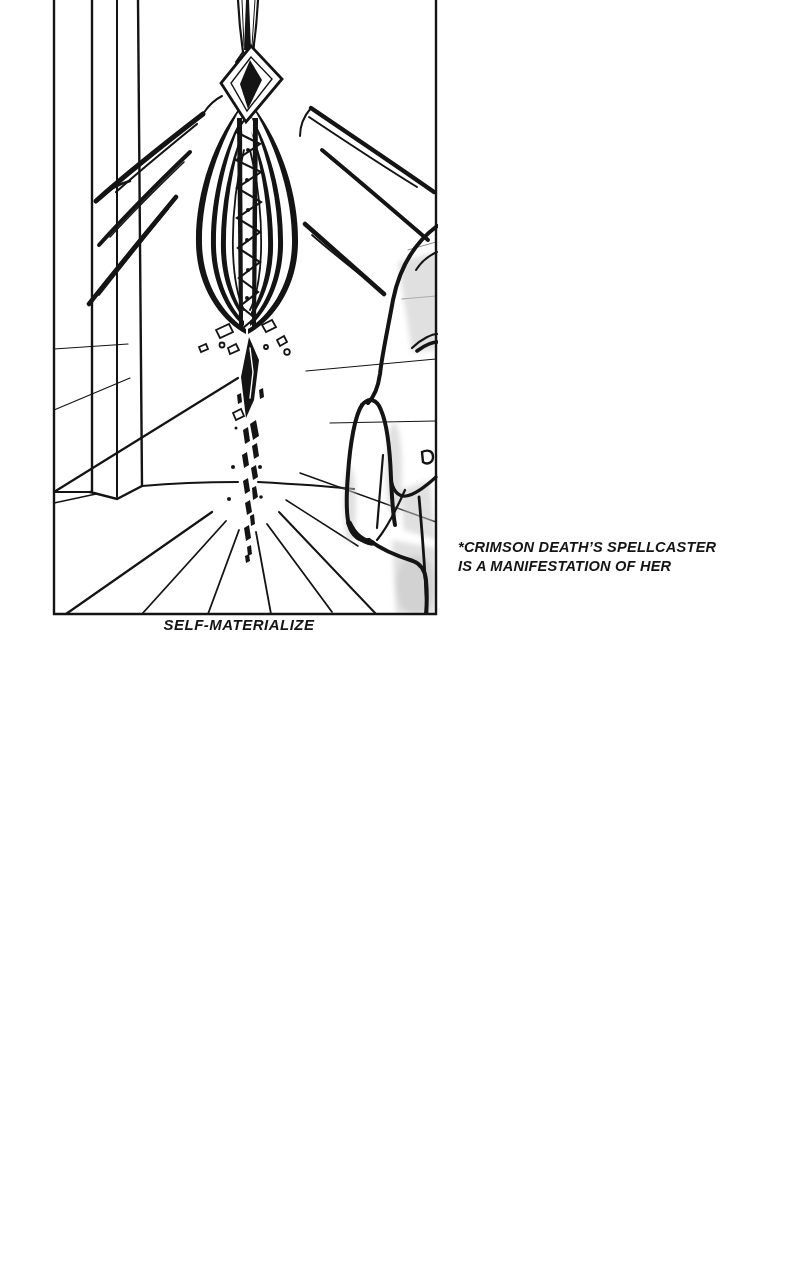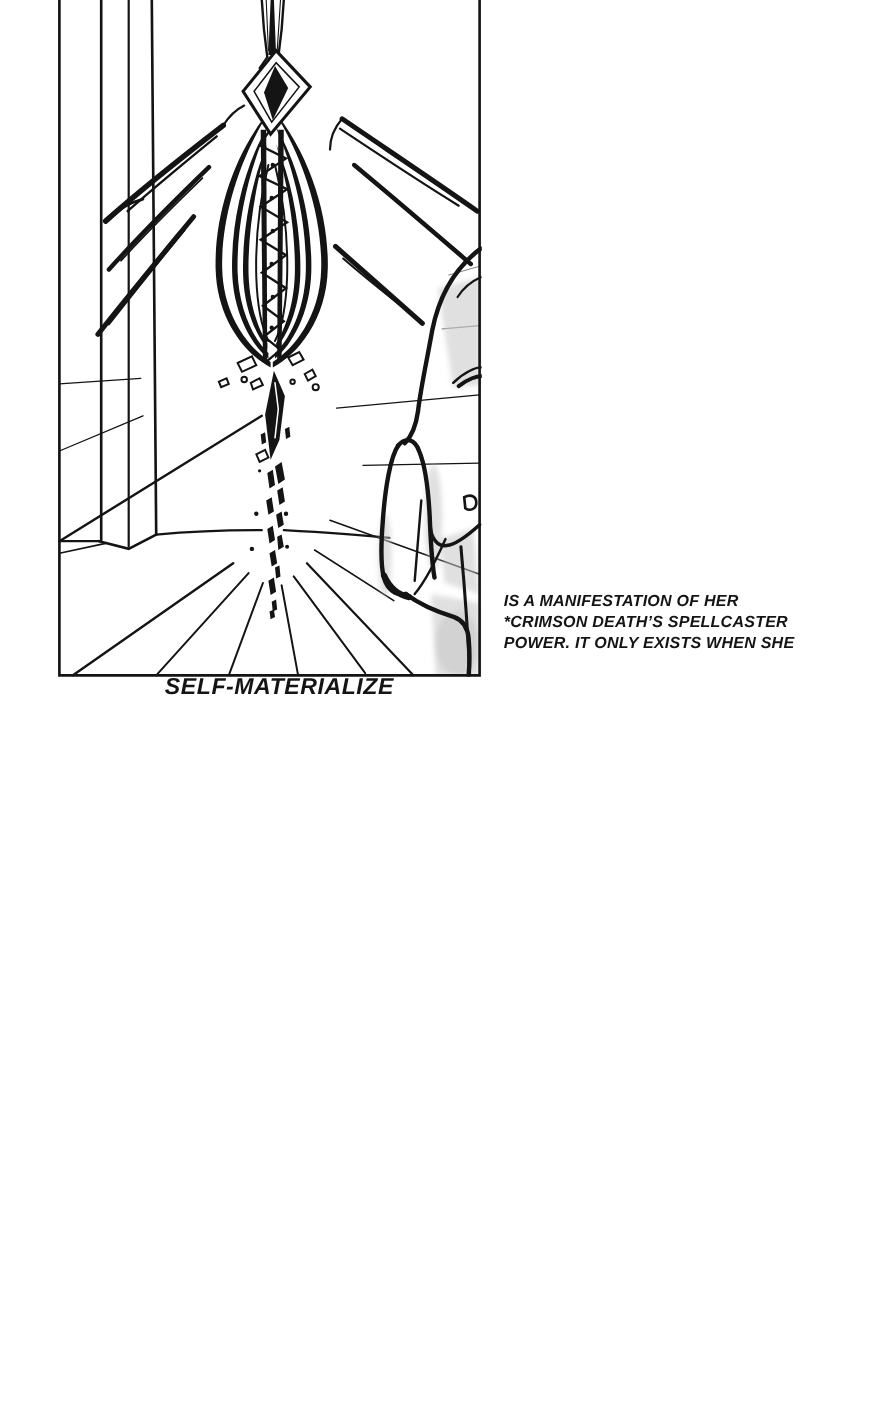--- a/index.html
+++ b/index.html
@@ -3,23 +3,23 @@
 <meta charset="utf-8">
 <style>
   html,body{margin:0;padding:0;}
   body{
     width:800px;height:1280px;background:#ffffff;overflow:hidden;
     font-family:"Liberation Sans", sans-serif;
   }
   .stage{position:relative;width:800px;height:1280px;background:#ffffff;}
   .art{position:absolute;left:0;top:0;width:800px;height:1280px;display:block;}
   .caption{
-    position:absolute;left:63px;top:616px;width:382px;
+    position:absolute;left:48px;top:616px;width:382px;
     text-align:center;
-    font-style:italic;font-weight:700;font-size:21px;line-height:18px;
+    font-style:italic;font-weight:700;font-size:15px;line-height:18px;
     letter-spacing:0.5px;color:#141414;white-space:nowrap;
   }
   .footnote{
     position:absolute;left:458px;top:538px;width:300px;
     font-style:italic;font-weight:700;font-size:14.6px;line-height:19px;
     letter-spacing:0.2px;color:#141414;
   }
   .footnote div{white-space:nowrap;}
 </style>
 </head>
@@ -185,18 +185,17 @@
         <path d="M419,497 C422,530 425,565 427,614" stroke-width="2.8"></path>
       </g>
     </g>
 
     <path d="M54,0 L54,614 L436,614 L436,0" fill="none" stroke="#141414" stroke-width="2.4"></path>
   </svg>
 
   <div class="caption">SELF-MATERIALIZE</div>
 
   <div class="footnote">
+    <div>*CRIMSON DEATH’S SPELLCASTER</div>
     <div>IS A MANIFESTATION OF HER</div>
-    <div>*CRIMSON DEATH’S SPELLCASTER</div>
-    <div>POWER. IT ONLY EXISTS WHEN SHE</div>
   </div>
 
 </div>
 
 </body></html>

